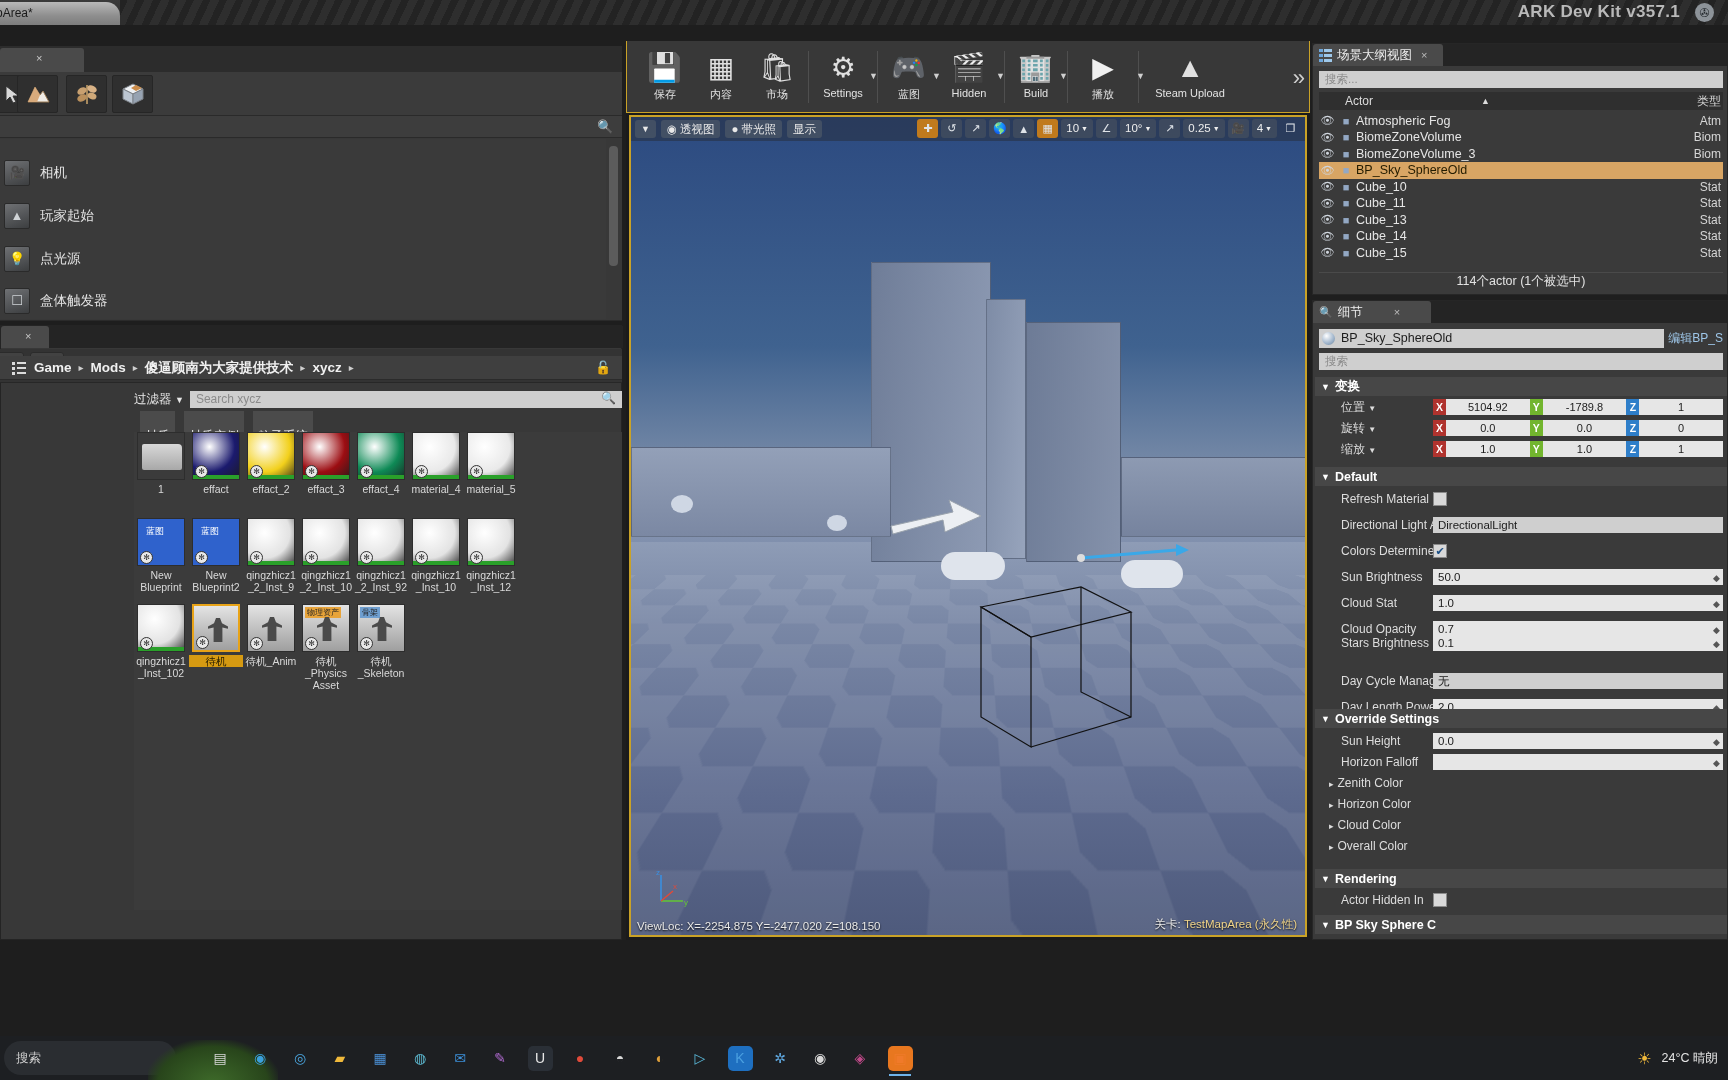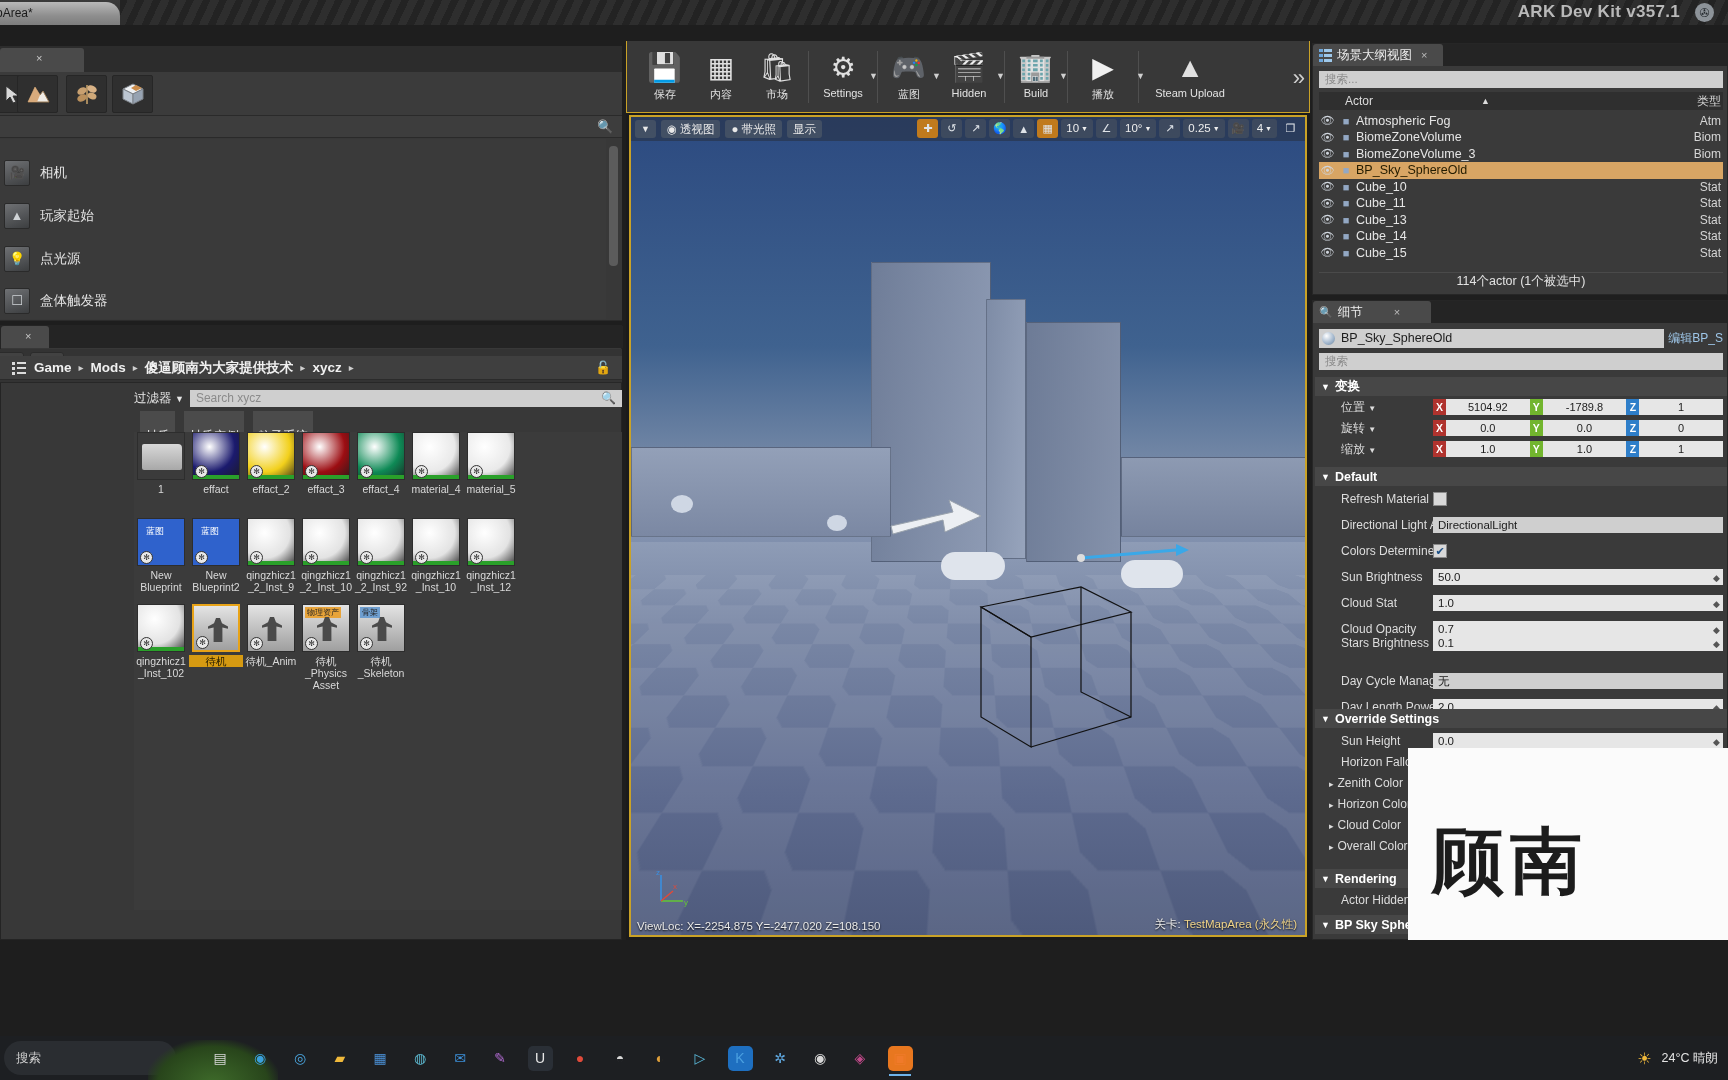--- a/index.html
+++ b/index.html
@@ -122,21 +122,21 @@
     position: absolute; left: 0; top: 356px; width: 622px; height: 24px;
     background: #3f3f3f; border-bottom: 1px solid #2b2b2b;
     display: flex; align-items: center; padding-left: 12px;
   }
   .crumb { font-size: 13.5px; color: #f0f0f0; font-weight: bold; }
   .crumb-sep { color: #cfcfcf; font-size: 10px; margin: 0 7px; }
   .crumb-lock { position: absolute; right: 10px; top: 4px; font-size: 13px; color: #cfcfcf; }
 
   .filter-row {
     position: absolute; left: 134px; top: 390px; width: 488px; height: 18px;
-    display: flex; 
+    display: flex; align-items: center;
   }
   .filter-btn { font-size: 12.5px; color: #e6e6e6; margin-right: 6px; white-space: nowrap;}
   .search-box {
     flex: 1; height: 17px; background: #cfcfcf; color: #8b8b8b;
     font-size: 12px; line-height: 17px; padding-left: 6px; position: relative;
   }
 
   .type-tabs { position: absolute; left: 140px; top: 411px; height: 18px; display: flex; }
   .type-tab {
     height: 18px; background: #4b4b4b; color: #ececec; font-size: 12.5px;
@@ -1091,23 +1091,20 @@
       <span class="prop-val">
         <span class="checkbox"></span>
       </span>
     </div>
     <div class="sect-head" style="top:614px">
       <span class="tri">▼</span>
       <span>BP Sky Sphere C</span>
     </div>
   </div>
 
-  <div class="watermark">
-    <div class="wm-text">顾南</div>
-  </div>
 
   <div class="taskbar">
     <div class="tb-search">搜索</div>
     <div class="grass"></div>
     <div id="taskbar-icons" style="display:flex; align-items:center; margin-left:24px;">
         <div class="tb-ico">
           <span class="sq" style="background:transparent;color:#d8d8d8">▤</span>
         </div>
         <div class="tb-ico">
           <span class="sq" style="background:transparent;color:#3aa0dc">◉</span>

